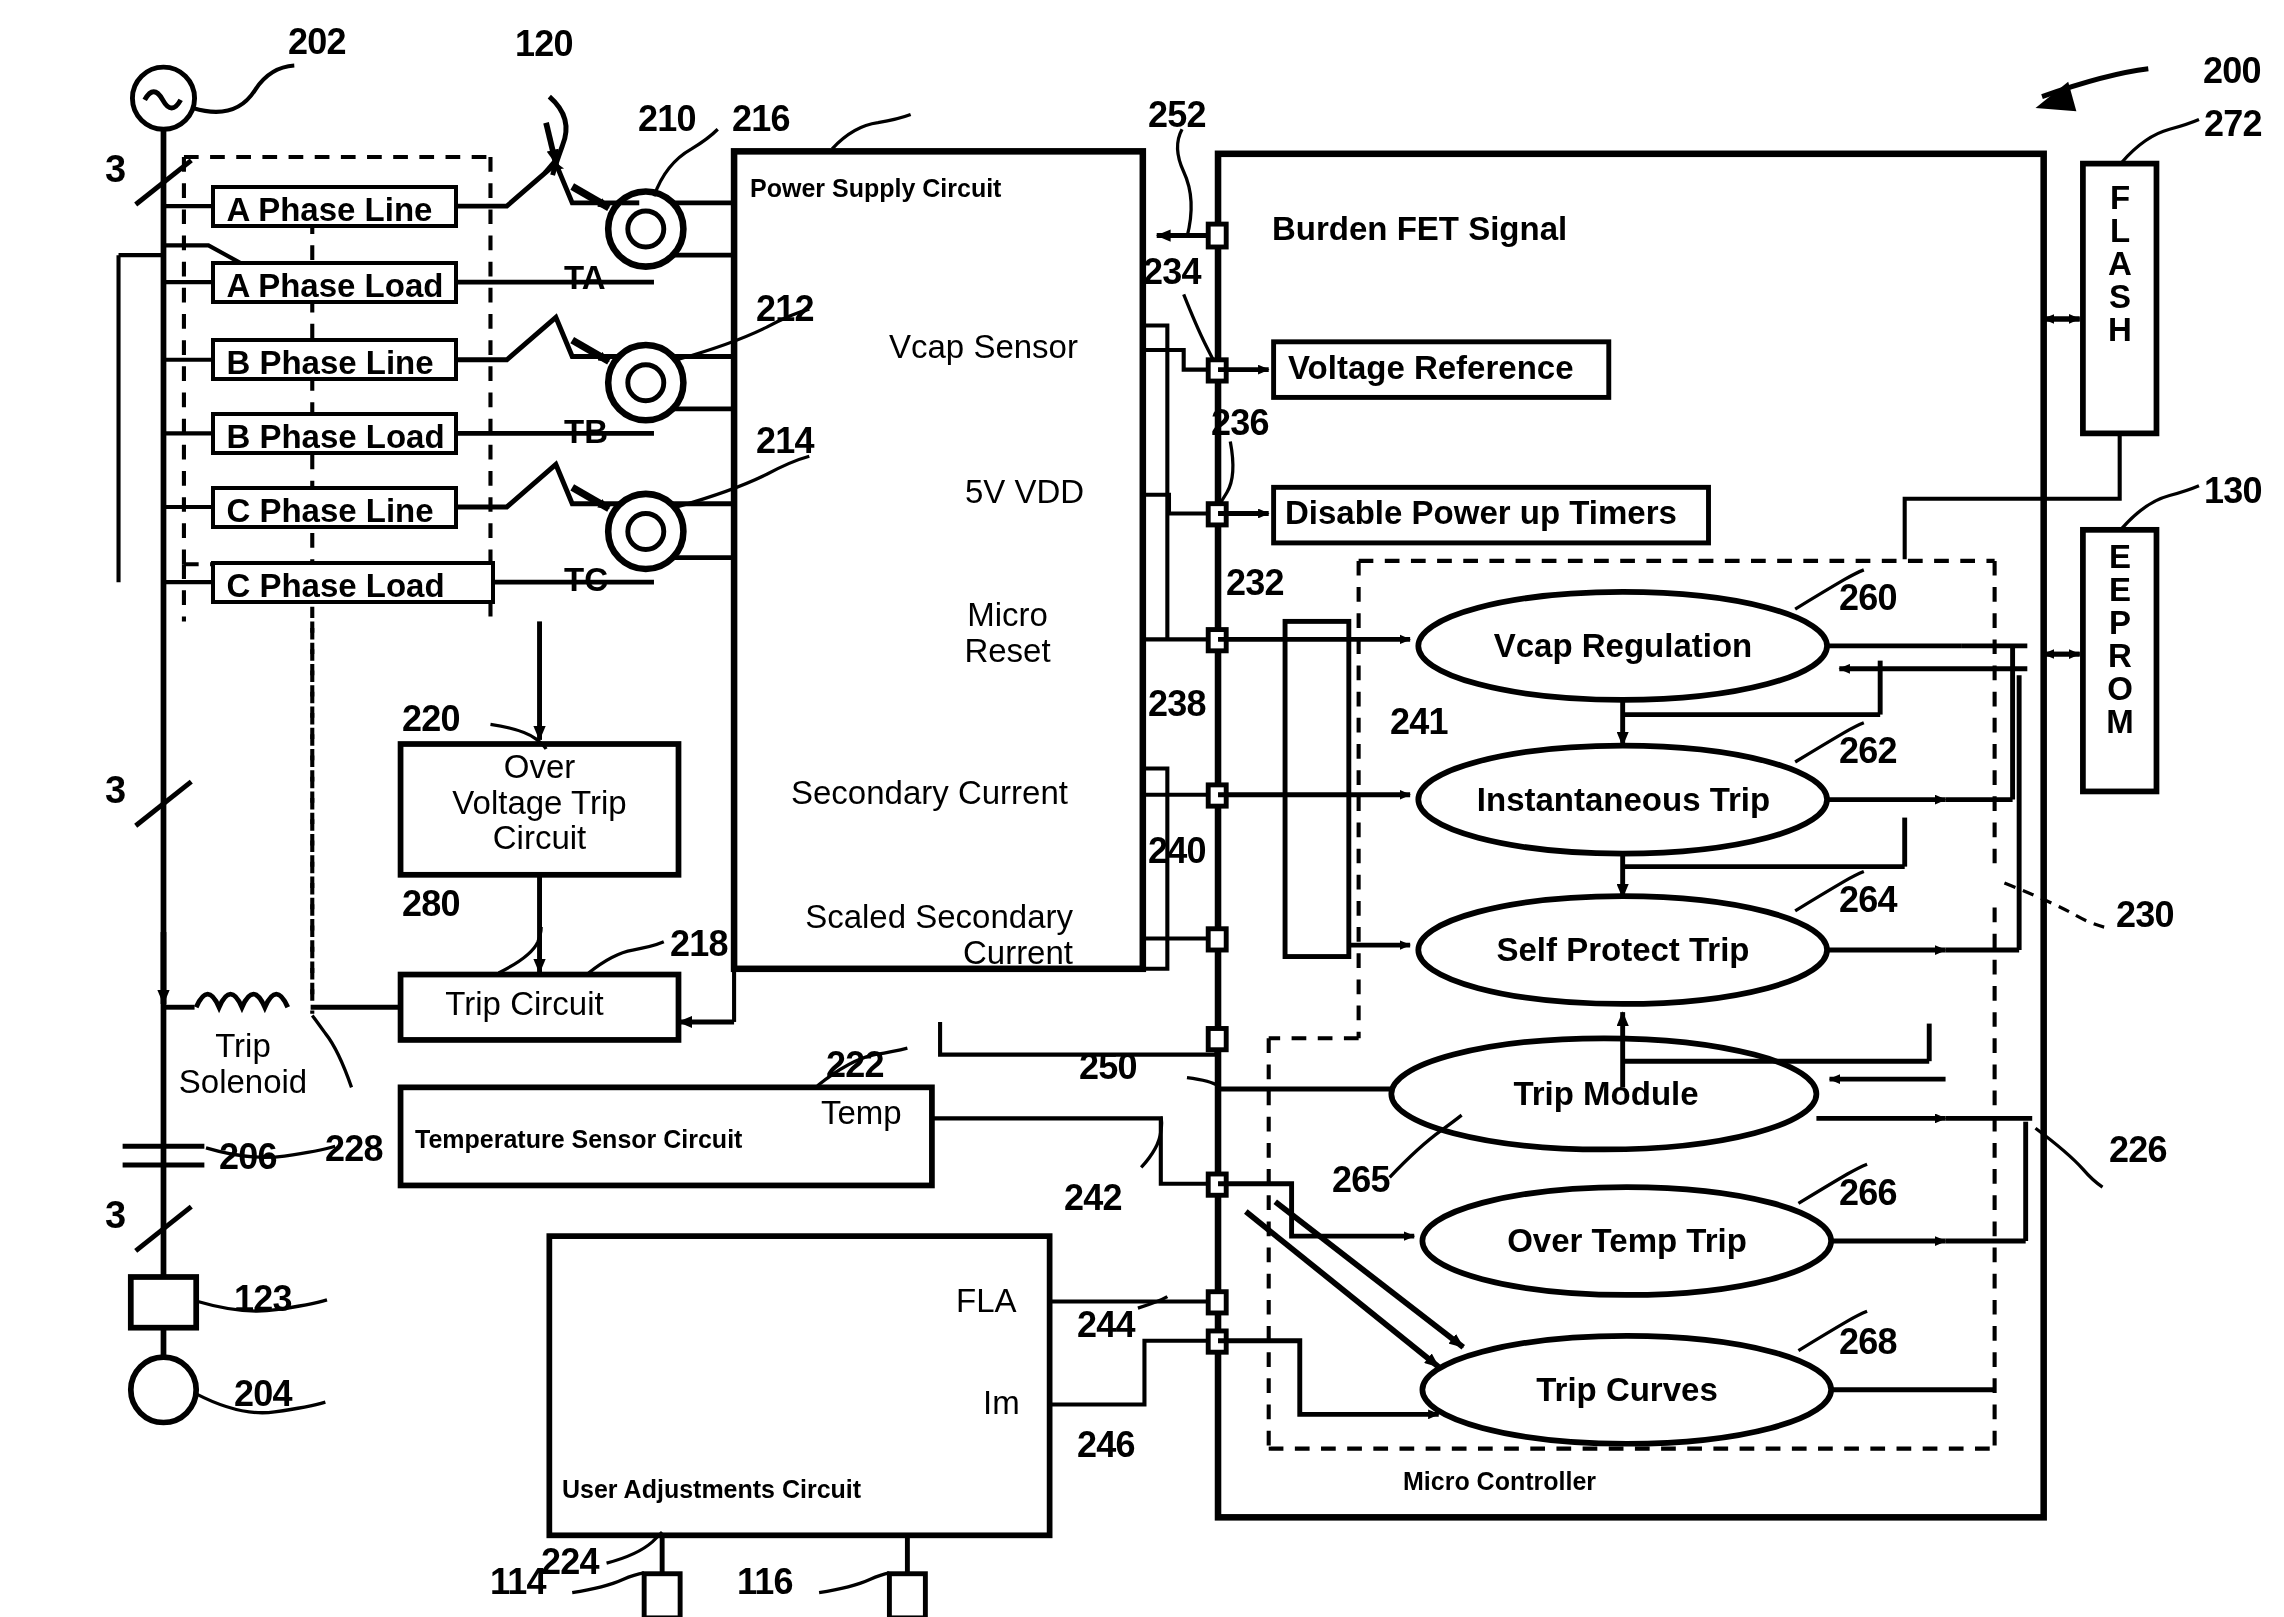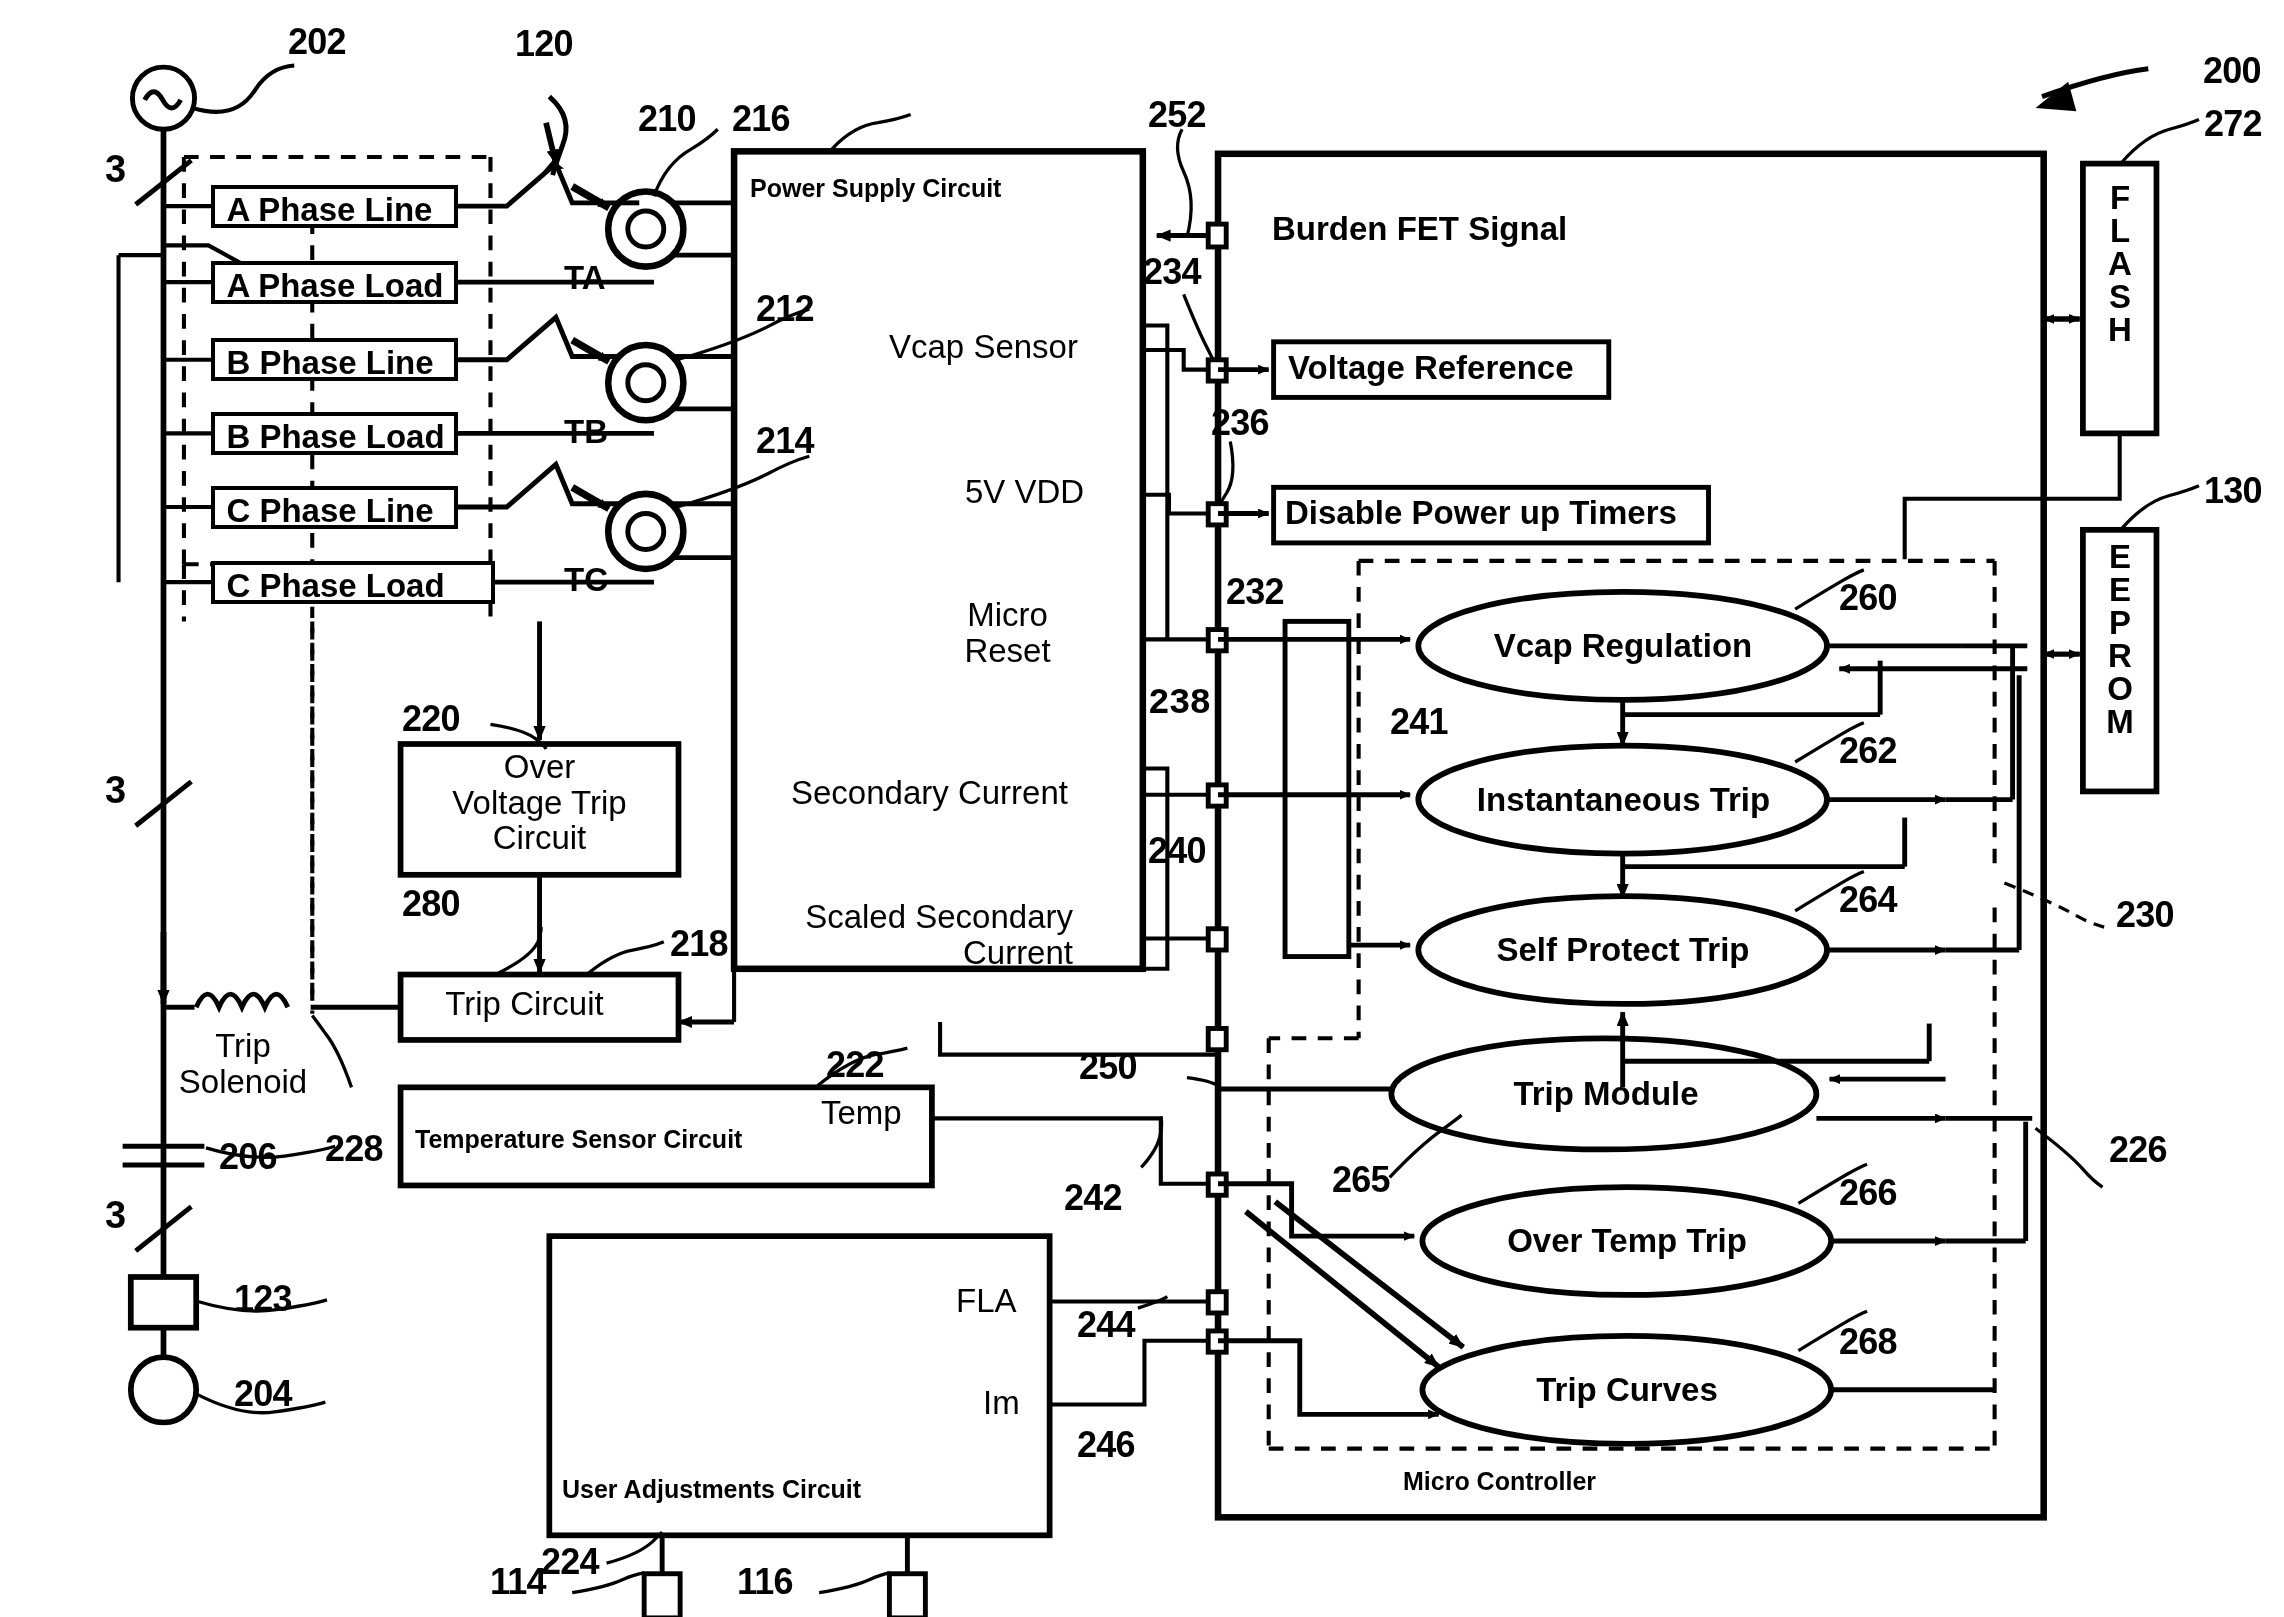--- a/index.html
+++ b/index.html
@@ -368,22 +368,22 @@
 <div class="lbl sig" style="left:965px;top:474px;">5V VDD</div>
 <div class="lbl sig ctr" style="left:942px;top:597px;width:131px;">Micro
 Reset</div>
 <div class="lbl sig" style="left:791px;top:775px;">Secondary Current</div>
 <div class="lbl sig rt" style="left:785px;top:899px;width:288px;">Scaled Secondary
 Current</div>
 
 <div class="lbl ref" style="left:1148px;top:96px;">252</div>
 <div class="lbl ref" style="left:1143px;top:253px;">234</div>
 <div class="lbl ref" style="left:1211px;top:404px;">236</div>
-<div class="lbl ref" style="left:1226px;top:564px;margin-top:9px;">232</div>
-<div class="lbl ref" style="left:1148px;top:685px;font-family:Liberation Mono, monospace;">238</div>
+<div class="lbl ref" style="left:1226px;top:564px;">232</div>
+<div class="lbl ref" style="left:1148px;top:685px;">238</div>
 <div class="lbl ref" style="left:1148px;top:832px;">240</div>
 <div class="lbl ref" style="left:1390px;top:703px;">241</div>
 <div class="lbl ref" style="left:1079px;top:1048px;">250</div>
 
 <div class="lbl node ctr" style="left:404px;top:749px;width:271px;">Over
 Voltage Trip
 Circuit</div>
 <div class="lbl ref" style="left:402px;top:700px;">220</div>
 <div class="lbl ref" style="left:402px;top:885px;">280</div>
 

